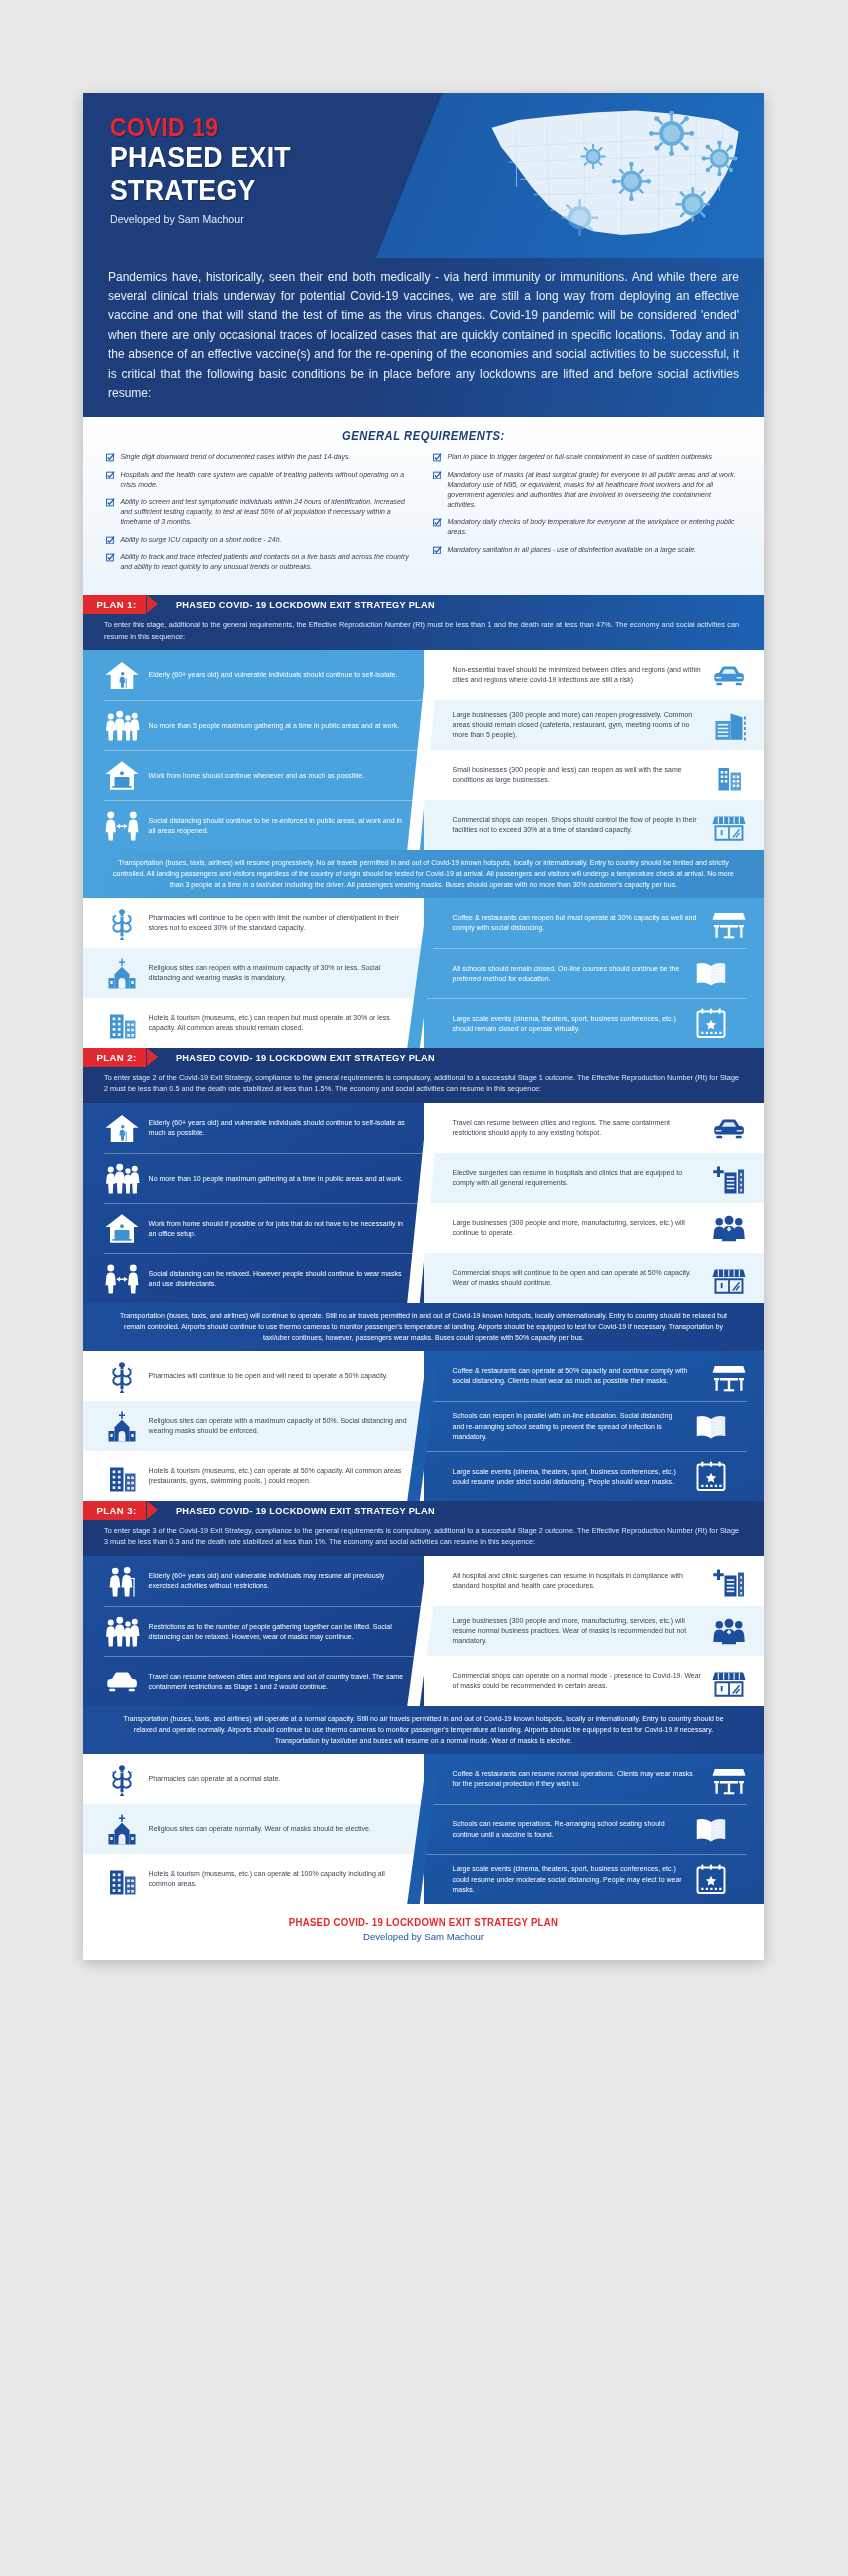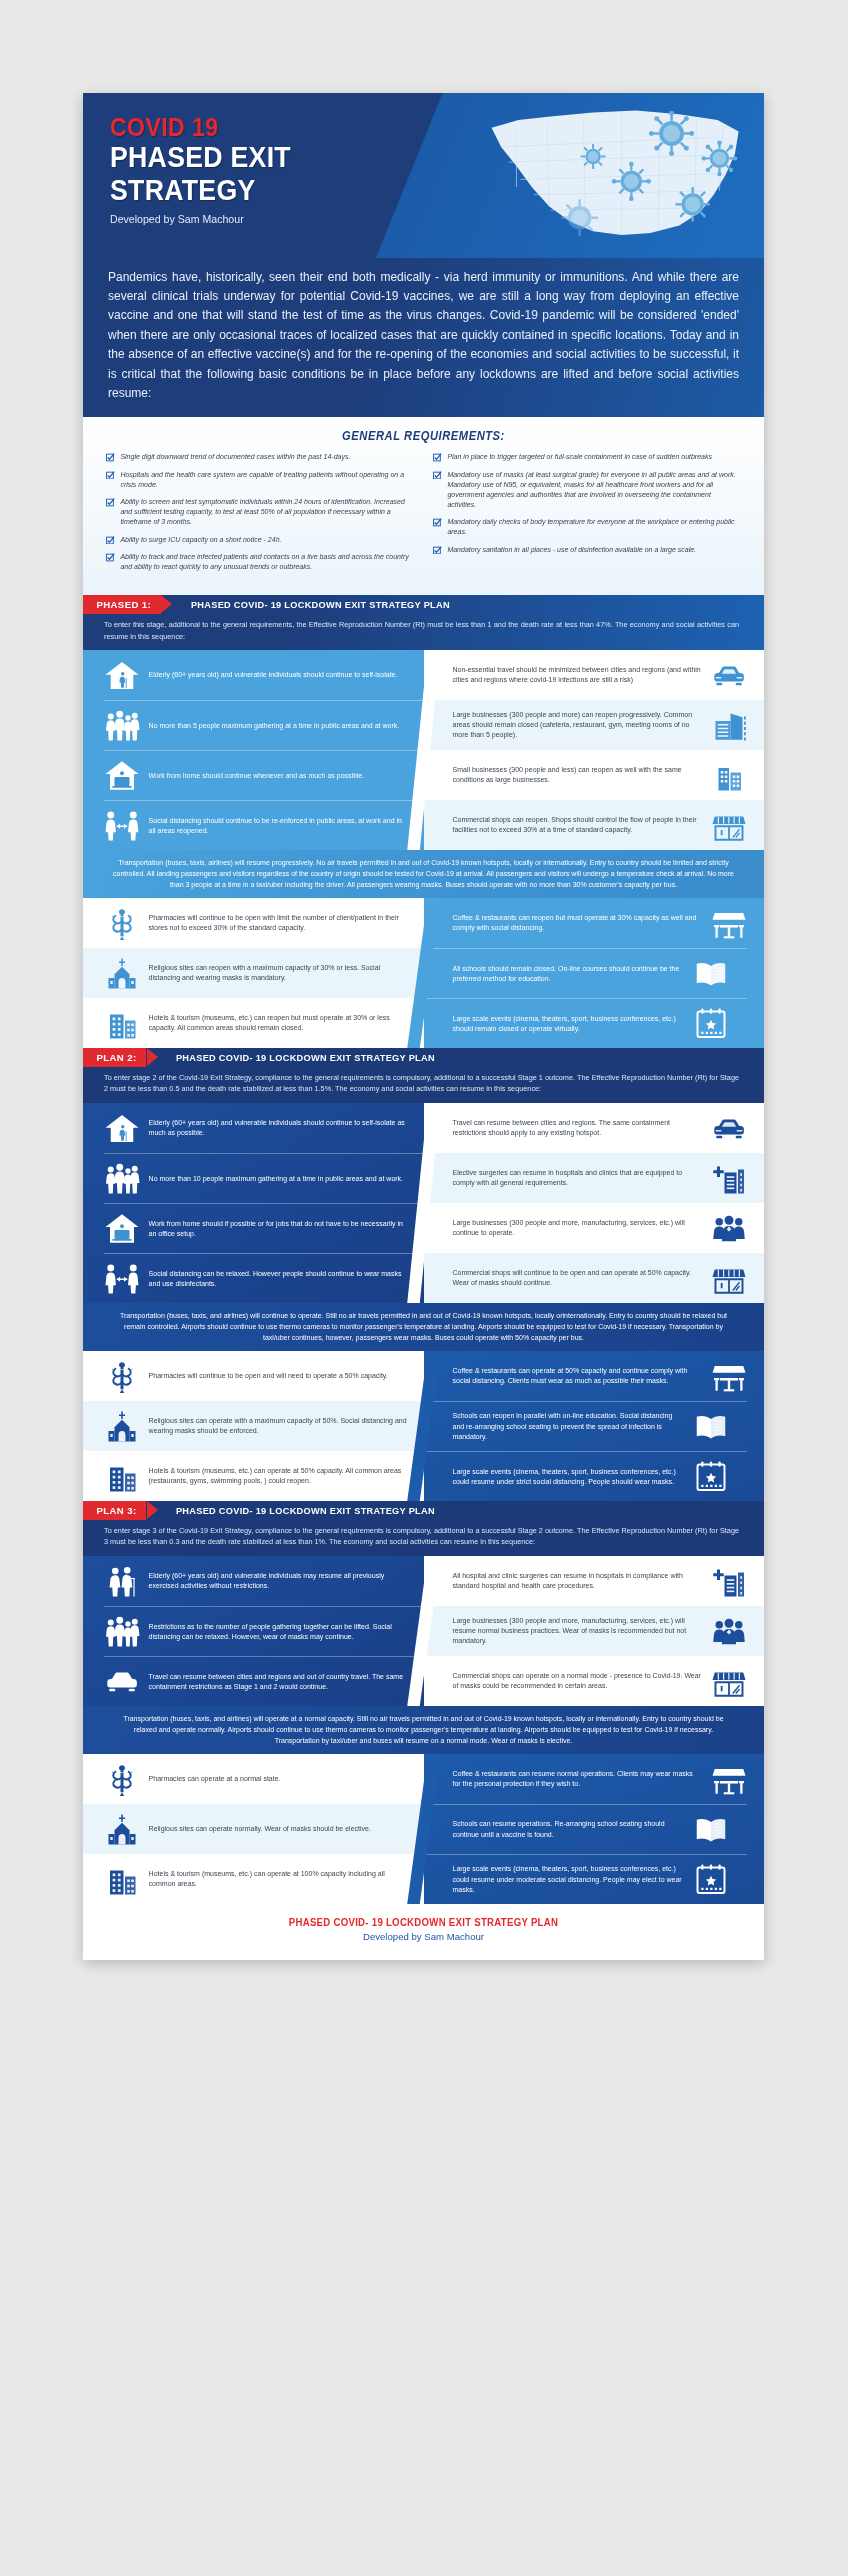--- a/index.html
+++ b/index.html
@@ -377,21 +377,21 @@
               </svg></span>
             <span class="txt">Mandatory sanitation in all places - use of disinfection available on a large scale.</span>
           </div>
         </div>
     </div>
   </div>
 
   <div id="stages-root">
       <div class="stage-head s1">
         <div class="stage-bar">
-          <div class="stage-tag">PHASED 1:</div>
+          <div class="stage-tag">PLAN 1:</div>
           <div class="stage-title">PHASED COVID- 19 LOCKDOWN EXIT STRATEGY PLAN</div>
         </div>
         <div class="stage-sub">To enter this stage, additional to the general requirements, the Effective Reproduction Number (Rt) must be less than 1 and the death rate at less than 47%. The economy and social activities can resume in this sequence:</div>
       </div>
       <div class="rows">
         <div class="col colA">
           <div class="cell">
             <div class="ico">
               <svg viewBox="0 0 48 44" fill="#ffffff">
                 <path d="M24 4 L46 21 H39 V40 H9 V21 H2 Z"></path>

